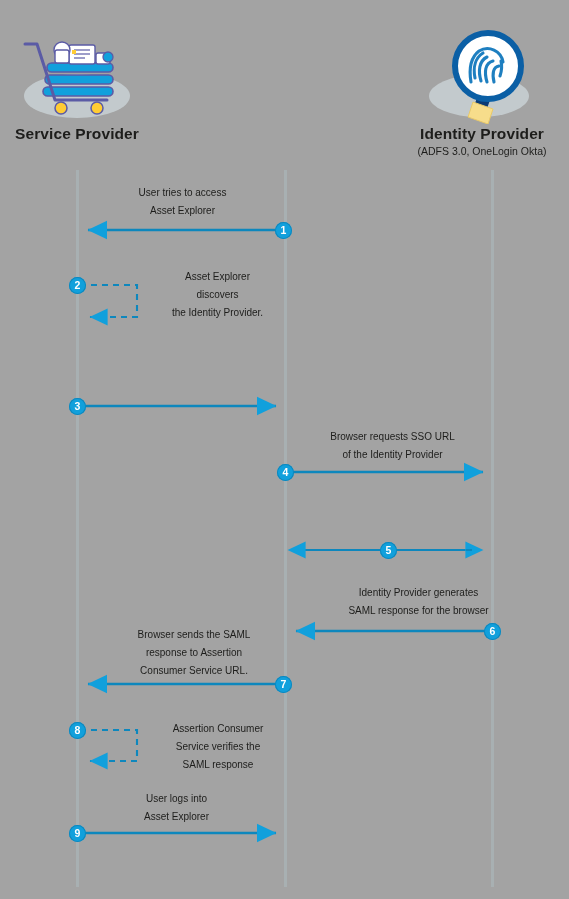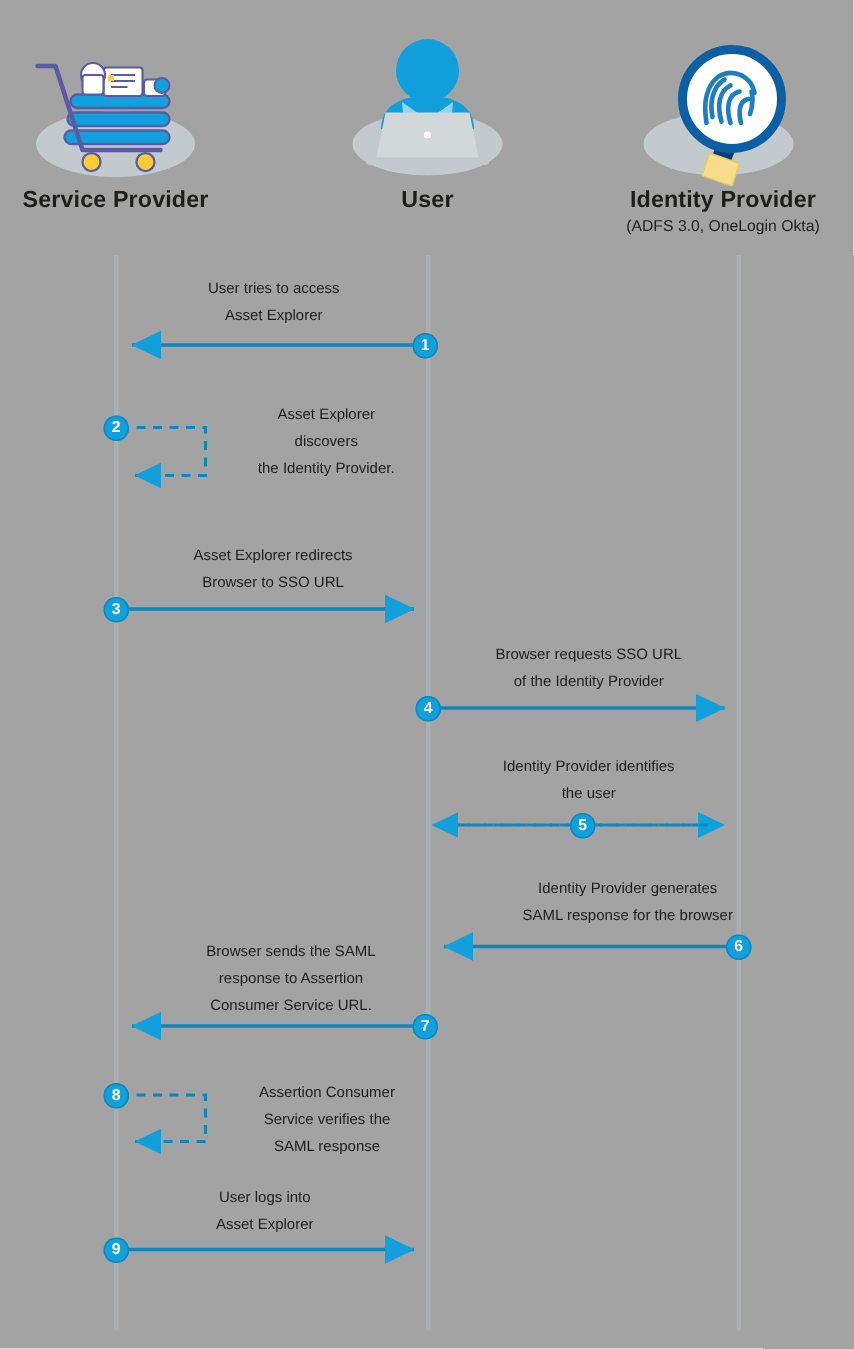--- a/index.html
+++ b/index.html
@@ -104,35 +104,20 @@
 
         <path d="M14 24 L26 24 L44 80 L96 80" fill="none" stroke="#5b5ba5" stroke-width="3" stroke-linecap="round" stroke-linejoin="round"></path>
         <circle cx="50" cy="88" r="6" fill="#ffcc33" stroke="#5b5ba5" stroke-width="1.5"></circle>
         <circle cx="86" cy="88" r="6" fill="#ffcc33" stroke="#5b5ba5" stroke-width="1.5"></circle>
       </svg>
     </div>
     <div class="actor-title">Service Provider</div>
     <div class="actor-sub"></div>
   </div>
 
-  <div class="actor" style="left:195px; top:20px;">
-    <div class="actor-icon">
-      <svg width="130" height="104" viewBox="0 0 130 104">
-        <ellipse cx="65" cy="76" rx="50" ry="21" fill="#c3cacd"></ellipse>
-        <circle cx="65" cy="27" r="21" fill="#11a0dc"></circle>
-        <path d="M34 66 C34 50 48 44 65 44 C82 44 96 50 96 66 Z" fill="#11a0dc"></path>
-        <path d="M48 48 L65 60 L82 48 L80 70 L50 70 Z" fill="#ffffff" opacity=".55"></path>
-        <path d="M37 55 L93 55 L99 85 L31 85 Z" fill="#d2d7da"></path>
-        <circle cx="65" cy="70" r="2.4" fill="#ffffff"></circle>
-        <rect x="24" y="85" width="82" height="5" rx="2.5" fill="#c3cacd"></rect>
-      </svg>
-    </div>
-    <div class="actor-title">User</div>
-    <div class="actor-sub"></div>
-  </div>
 
   <div class="actor" style="left:392px; top:20px;">
     <div class="actor-icon">
       <svg width="130" height="104" viewBox="0 0 130 104">
         <ellipse cx="62" cy="76" rx="50" ry="21" fill="#c3cacd"></ellipse>
         <rect x="60" y="72" width="13" height="14" rx="1" transform="rotate(20 66 79)" fill="#0b3a74"></rect>
         <path d="M56 82 L76 89 L71 104 L51 97 Z" fill="#f7dd8b" stroke="#e8c96a" stroke-width="1"></path>
         <circle cx="71" cy="46" r="33" fill="#ffffff" stroke="#0b5fa5" stroke-width="6"></circle>
         <g fill="none" stroke="#1e7fc0" stroke-width="3.1" stroke-linecap="round">
           <path d="M58 58 C56 48 58 38 66 33"></path>
@@ -198,26 +183,22 @@
     <g>
       <line x1="80" y1="833" x2="276" y2="833" stroke="#0d87bd" stroke-width="2.3" marker-end="url(#ah-r)"></line>
     </g>
   </svg>
 
   <div class="msg-label" style="left:100px; top:184px; width:165px;">User tries to access
 Asset Explorer</div>
   <div class="msg-label" style="left:145px; top:268px; width:145px;">Asset Explorer
 discovers
 the Identity Provider.</div>
-  <div class="msg-label" style="left:92px; top:362px; width:180px;">Asset Explorer redirects
-Browser to SSO URL</div>
   <div class="msg-label" style="left:295px; top:428px; width:195px;">Browser requests SSO URL
 of the Identity Provider</div>
-  <div class="msg-label" style="left:295px; top:503px; width:195px;">Identity Provider identifies
-the user</div>
   <div class="msg-label" style="left:288px; top:584px; width:205px;margin-left:28px;">Identity Provider generates
 SAML response for the browser</div>
   <div class="msg-label" style="left:104px; top:626px; width:180px;">Browser sends the SAML
 response to Assertion
 Consumer Service URL.</div>
   <div class="msg-label" style="left:143px; top:720px; width:150px;">Assertion Consumer
 Service verifies the
 SAML response</div>
   <div class="msg-label" style="left:94px; top:790px; width:165px;">User logs into
 Asset Explorer</div>

